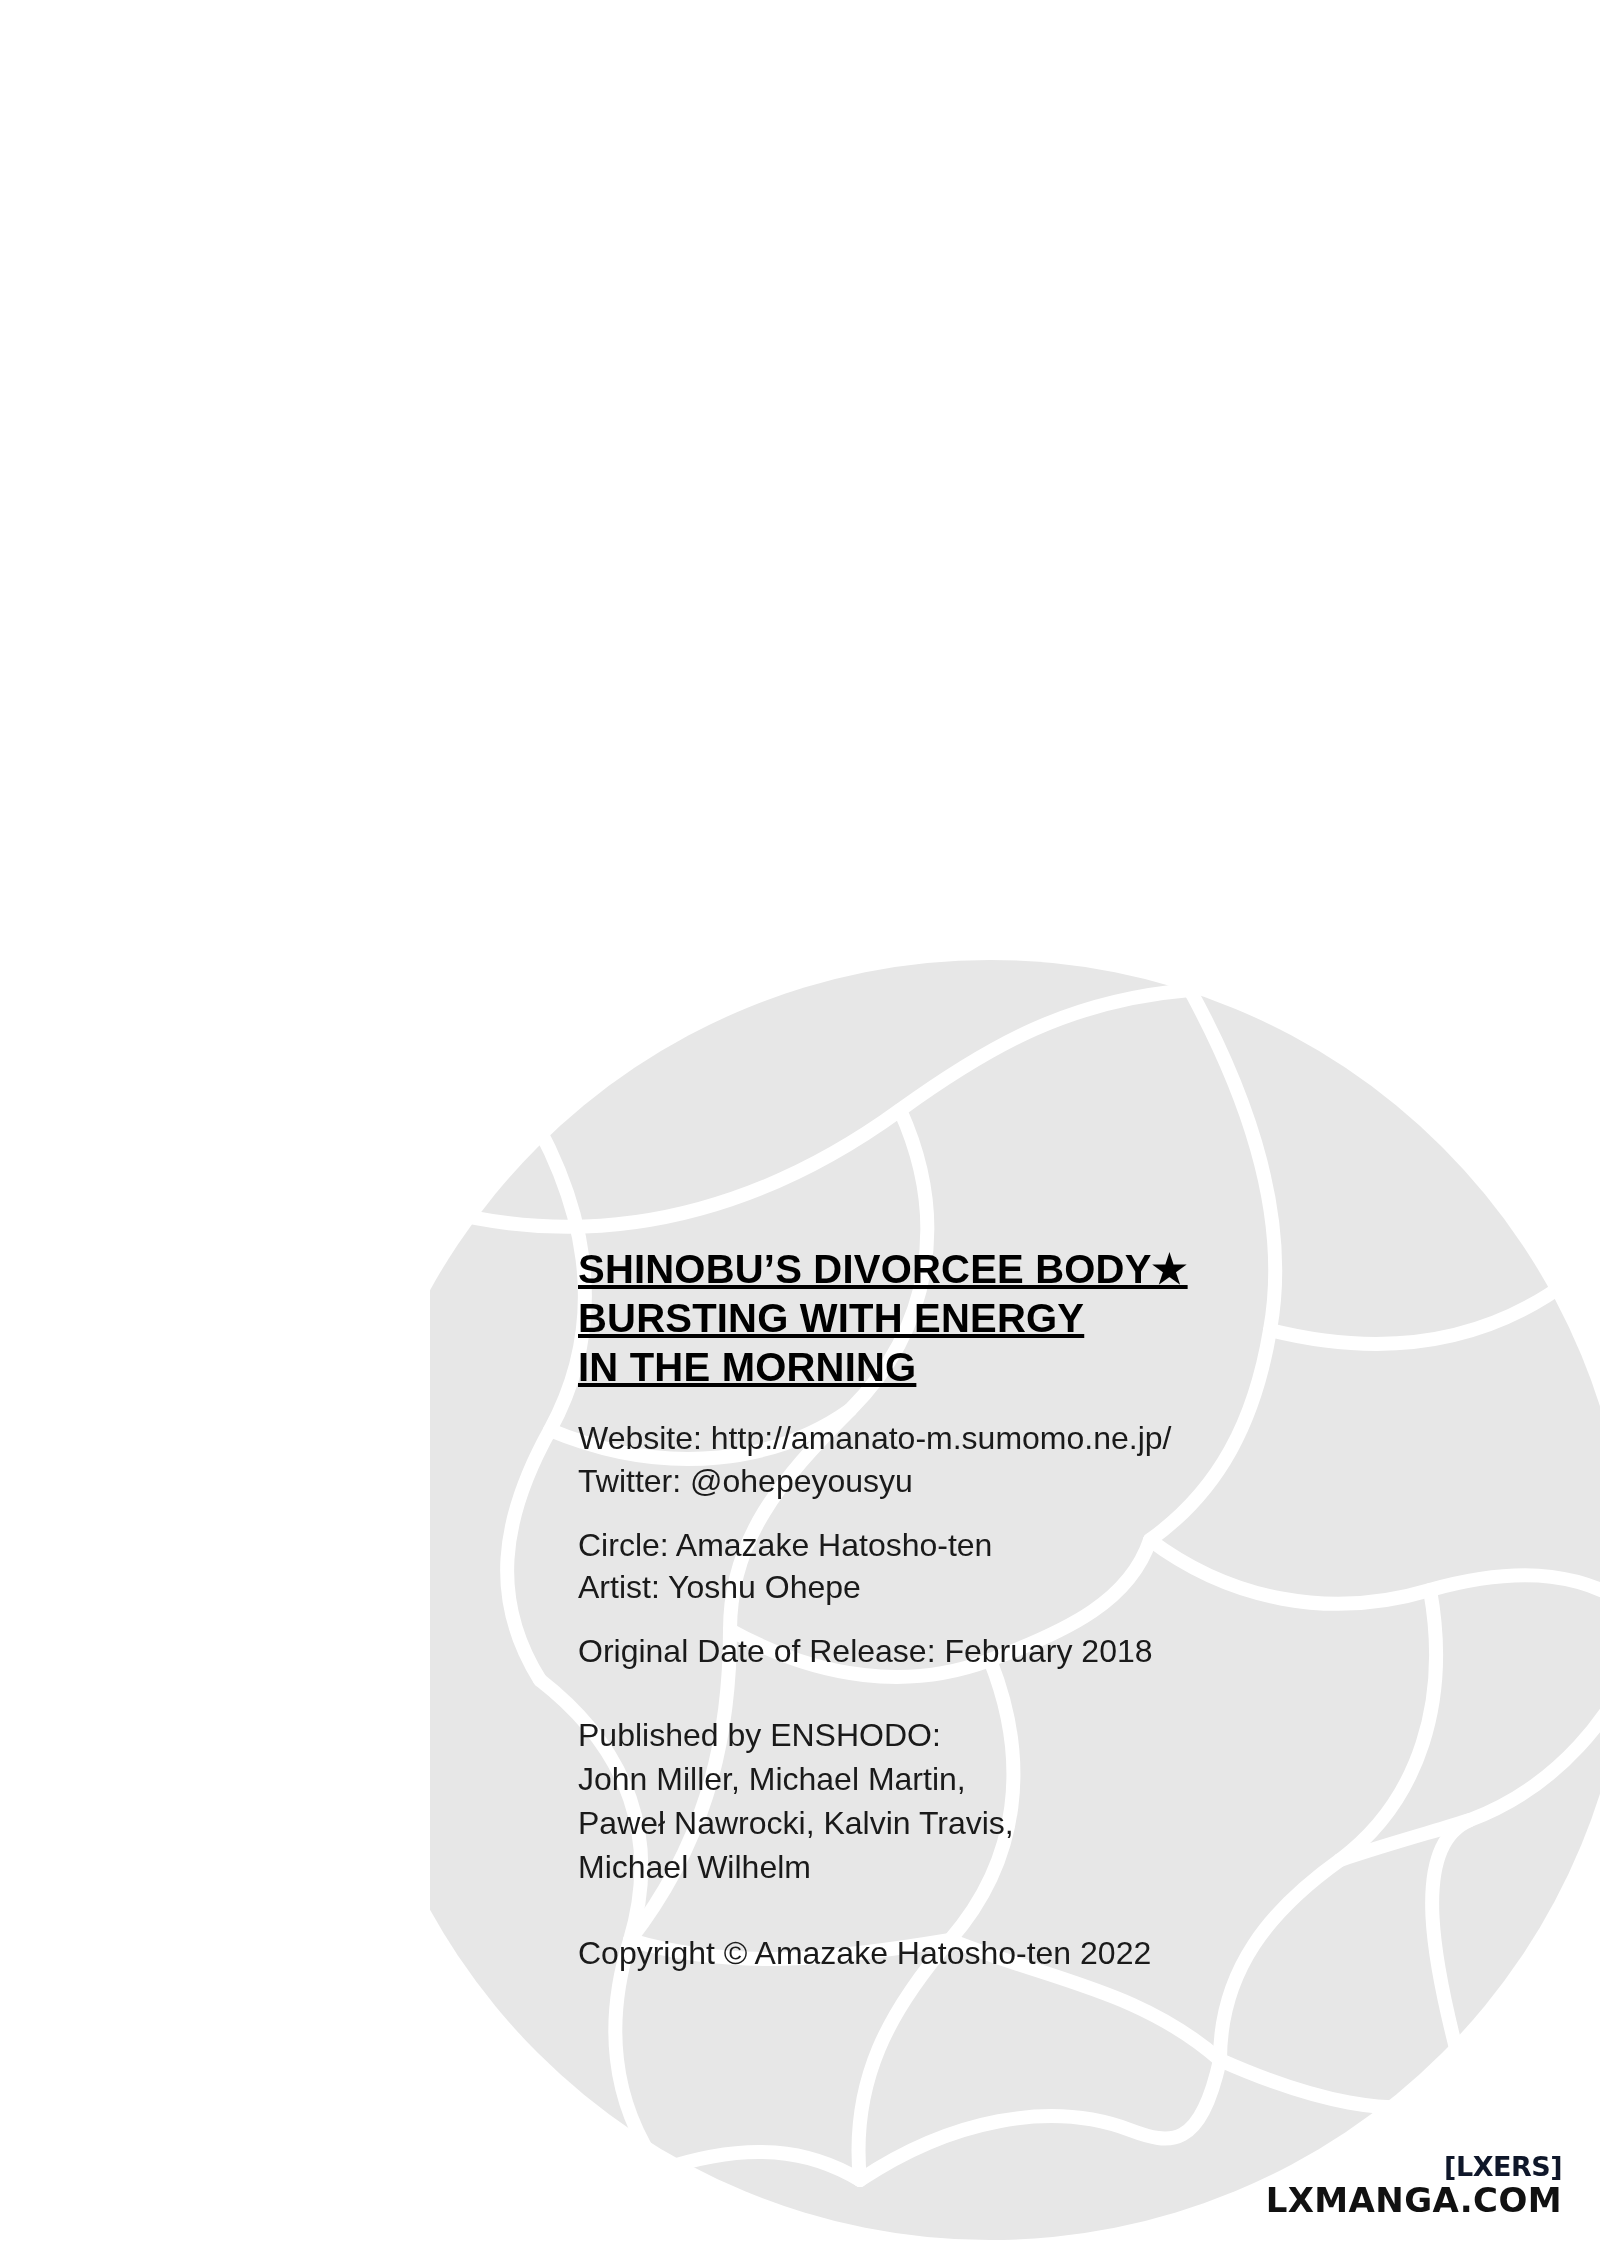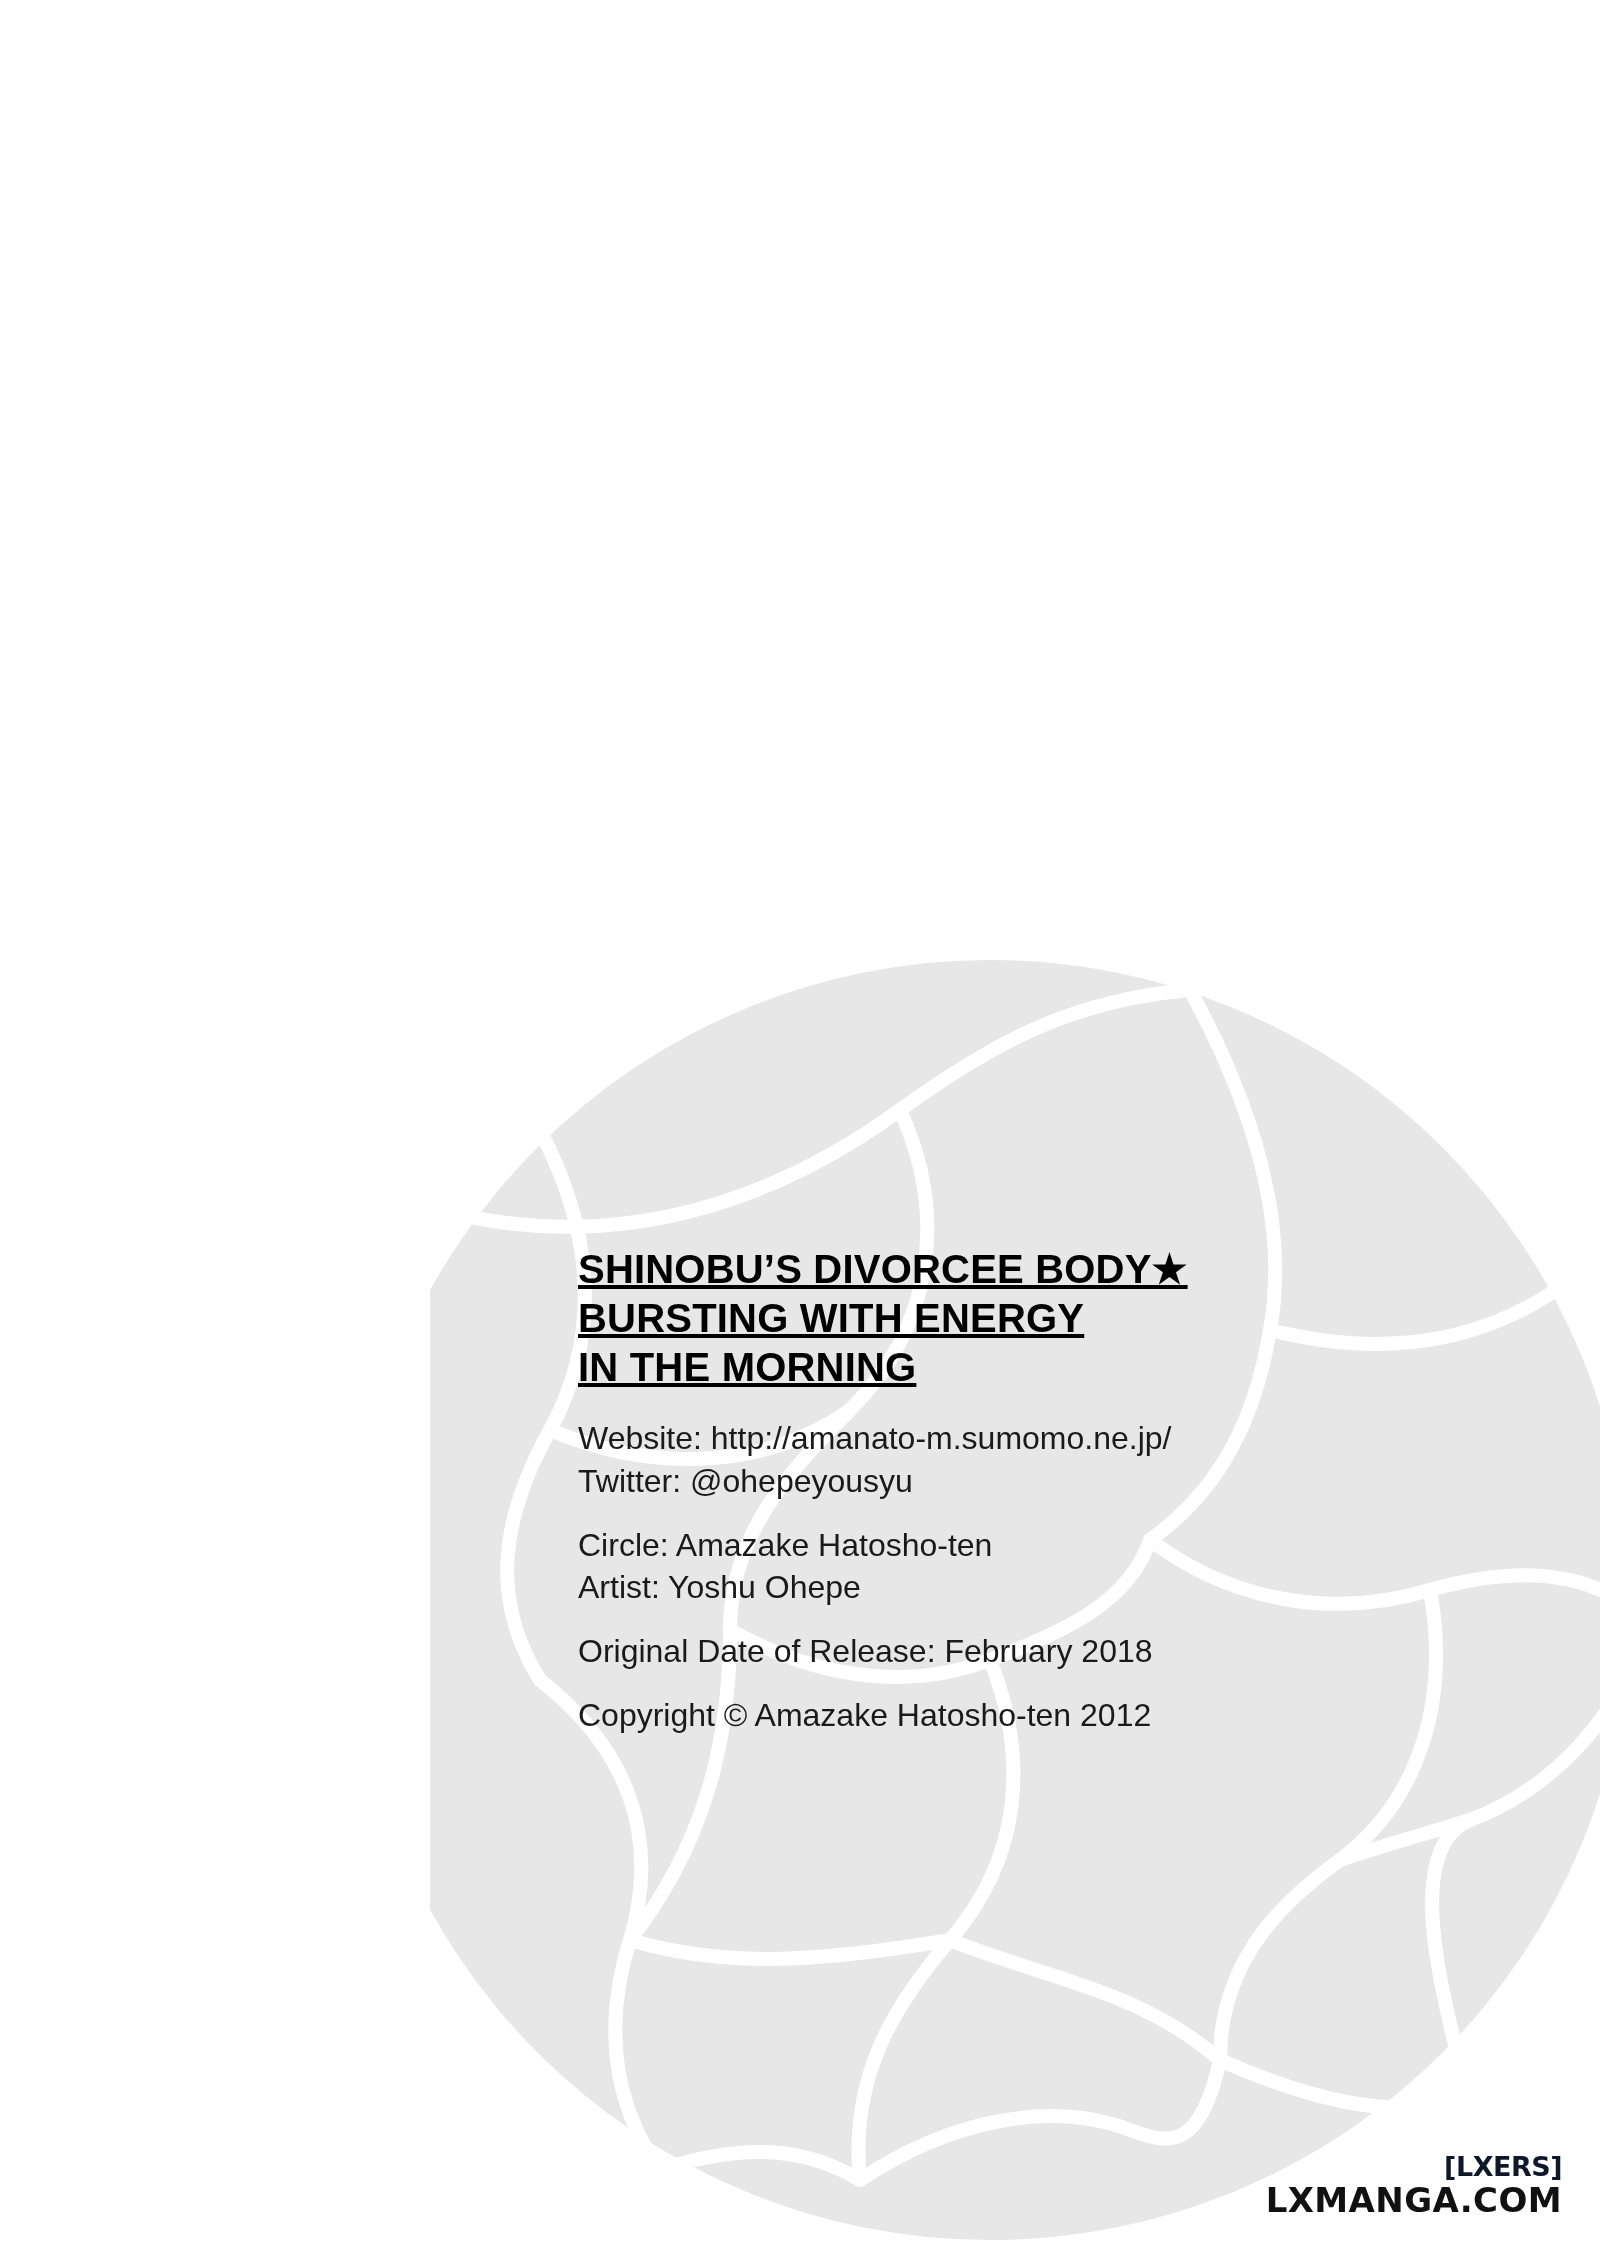--- a/index.html
+++ b/index.html
@@ -135,21 +135,25 @@
 
   <div class="colophon">
     <div class="title">SHINOBU’S DIVORCEE BODY★
 BURSTING WITH ENERGY
 IN THE MORNING</div>
     <div class="credits-group tight">Website: http://amanato-m.sumomo.ne.jp/
 Twitter: @ohepeyousyu</div>
     <div class="credits-group tight">Circle: Amazake Hatosho-ten
 Artist: Yoshu Ohepe</div>
     <div class="credits-group">Original Date of Release: February 2018</div>
-    <div class="copyright">Copyright © Amazake Hatosho-ten 2012</div>
+    <div class="credits-group publishers">Published by ENSHODO:
+John Miller, Michael Martin,
+Paweł Nawrocki, Kalvin Travis,
+Michael Wilhelm</div>
+    <div class="copyright">Copyright © Amazake Hatosho-ten 2022</div>
   </div>
 
   <div class="watermark">
     <div class="wm-tag">[LXERS]</div>
     <div class="wm-site">LXMANGA.COM</div>
   </div>
 
 </div>
 
 </body></html>

